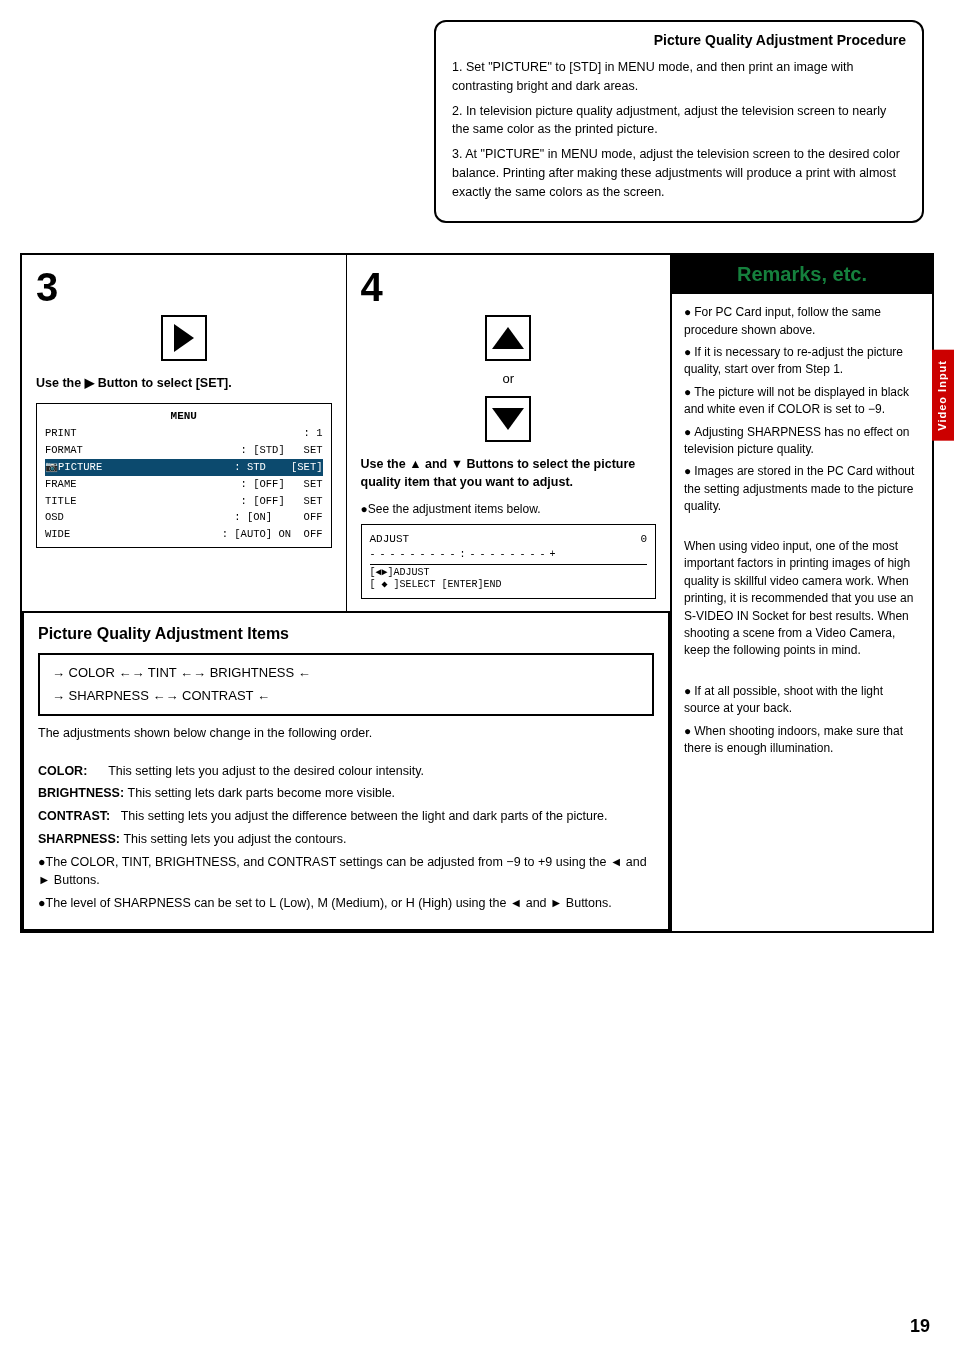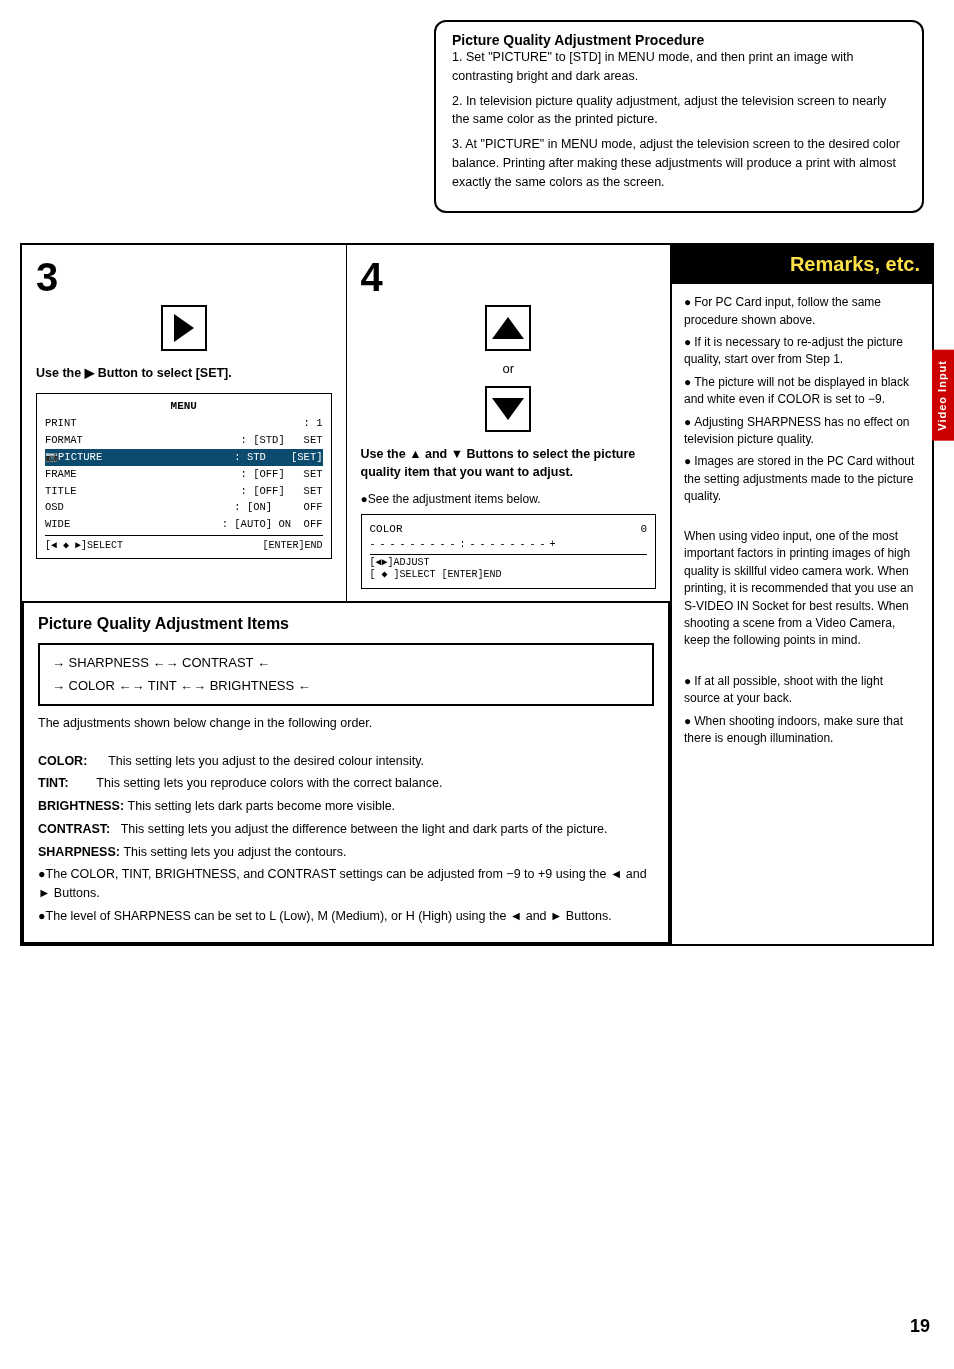--- a/index.html
+++ b/index.html
@@ -30,23 +30,24 @@
     }
 
     .procedure-box {
       width: 490px;
       border: 2px solid #000;
       border-radius: 12px;
       padding: 10px 16px 14px;
     }
 
     .procedure-title {
-      text-align: left;
+      text-align: right;
       font-weight: bold;
       font-size: 14px;
+      margin-bottom: 10px;
     }
 
     .procedure-steps {
       font-size: 12.5px;
       line-height: 1.5;
     }
 
     .procedure-steps p {
       margin-bottom: 6px;
     }
@@ -173,22 +174,22 @@
     }
 
     
     .remarks-section {
       width: 260px;
       flex-shrink: 0;
     }
 
     .remarks-header {
       background: #000;
-      color: #fde047;
-      text-align: right;
+      color: #15803d;
+      text-align: center;
       font-size: 20px;
       font-weight: bold;
       padding: 8px 12px;
     }
 
     .remarks-content {
       padding: 10px 12px;
       font-size: 12px;
       line-height: 1.45;
     }
@@ -365,24 +366,20 @@
                 <span>: [OFF]&nbsp;&nbsp;&nbsp;SET</span>
             </div>
             <div class="menu-row">
               <span>OSD</span>
                 <span>: [ON]&nbsp;&nbsp;&nbsp;&nbsp;&nbsp;OFF</span>
             </div>
             <div class="menu-row">
               <span>WIDE</span>
                 <span>: [AUTO] ON&nbsp;&nbsp;OFF</span>
             </div>
-            <div class="menu-footer">
-              <span>[◄ ◆ ►]SELECT</span>
-                <span>[ENTER]END</span>
-            </div>
           </div>
         </div>
 
         <div class="step-block">
           <div class="step-number">4</div>
           <div class="step-icon">
             <div class="icon-box">
               <div class="triangle-up"></div>
             </div>
             <span class="or-text">or</span>
@@ -390,55 +387,52 @@
               <div class="triangle-down"></div>
             </div>
           </div>
           <div class="step-desc">
             <strong>Use the ▲ and ▼ Buttons to select the picture quality item that you want to adjust.</strong>
           </div>
           <div class="step-note">●See the adjustment items below.</div>
 
           <div class="color-display">
             <div class="color-row">
-              <span>COLOR</span>
+              <span>ADJUST</span>
               <span>0</span>
             </div>
             <div class="slider-line">
               - - - - - - - - - : - - - - - - - - +
             </div>
             <div class="color-footer">
               <div>[◄►]ADJUST</div>
               <div>[ ◆ ]SELECT    [ENTER]END</div>
             </div>
           </div>
         </div>
 
       </div>
 
       <div class="bottom-section">
         <div class="quality-items-title">Picture Quality Adjustment Items</div>
 
         <div class="cycle-diagram">
           <div class="cycle-row">
+            <span>→ COLOR ←→ TINT ←→ BRIGHTNESS ←</span>
+          </div>
+          <div class="cycle-row">
             <span>→ SHARPNESS ←→ CONTRAST ←</span>
-          </div>
-          <div class="cycle-row">
-            <span>→ COLOR ←→ TINT ←→ BRIGHTNESS ←</span>
           </div>
         </div>
 
         <div class="items-desc">The adjustments shown below change in the following order.</div>
         <br>
 
         <div class="items-desc">
           <strong>COLOR:</strong>&nbsp;&nbsp;&nbsp;&nbsp;&nbsp;&nbsp;<span>This setting lets you adjust to the desired colour intensity.</span>
-        </div>
-        <div class="items-desc">
-          <strong>TINT:</strong>&nbsp;&nbsp;&nbsp;&nbsp;&nbsp;&nbsp;&nbsp;&nbsp;<span>This setting lets you reproduce colors with the correct balance.</span>
         </div>
         <div class="items-desc">
           <strong>BRIGHTNESS:</strong>&nbsp;<span>This setting lets dark parts become more visible.</span>
         </div>
         <div class="items-desc">
           <strong>CONTRAST:</strong>&nbsp;&nbsp;&nbsp;<span>This setting lets you adjust the difference between the light and dark parts of the picture.</span>
         </div>
         <div class="items-desc">
           <strong>SHARPNESS:</strong>&nbsp;<span>This setting lets you adjust the contours.</span>
         </div>

